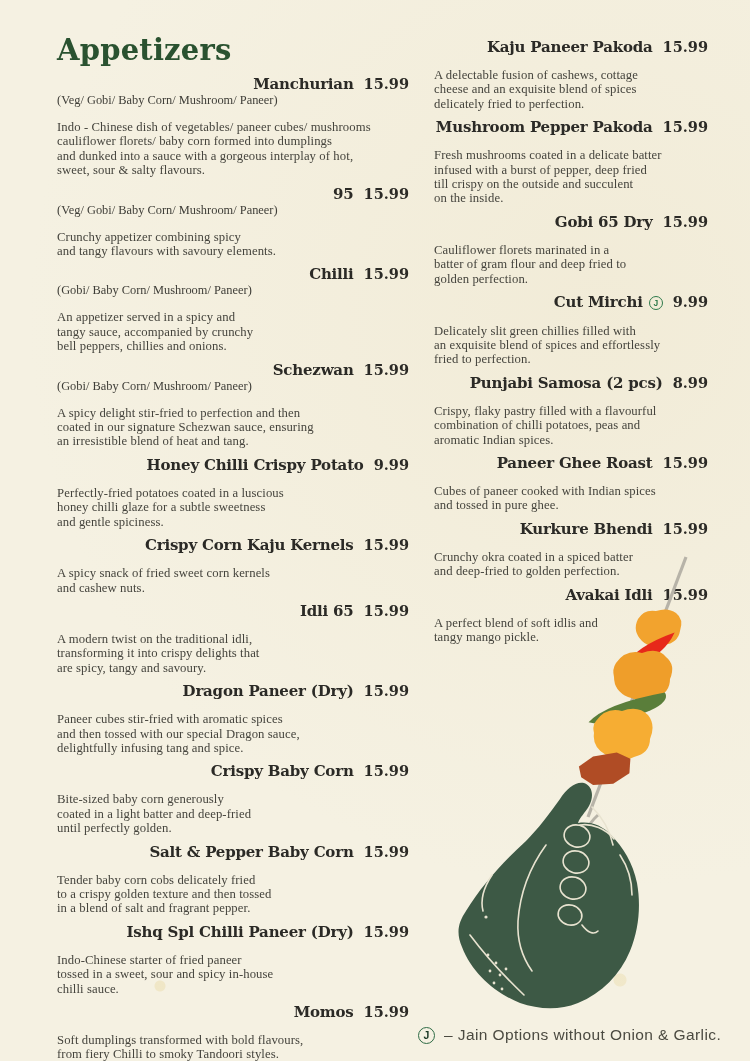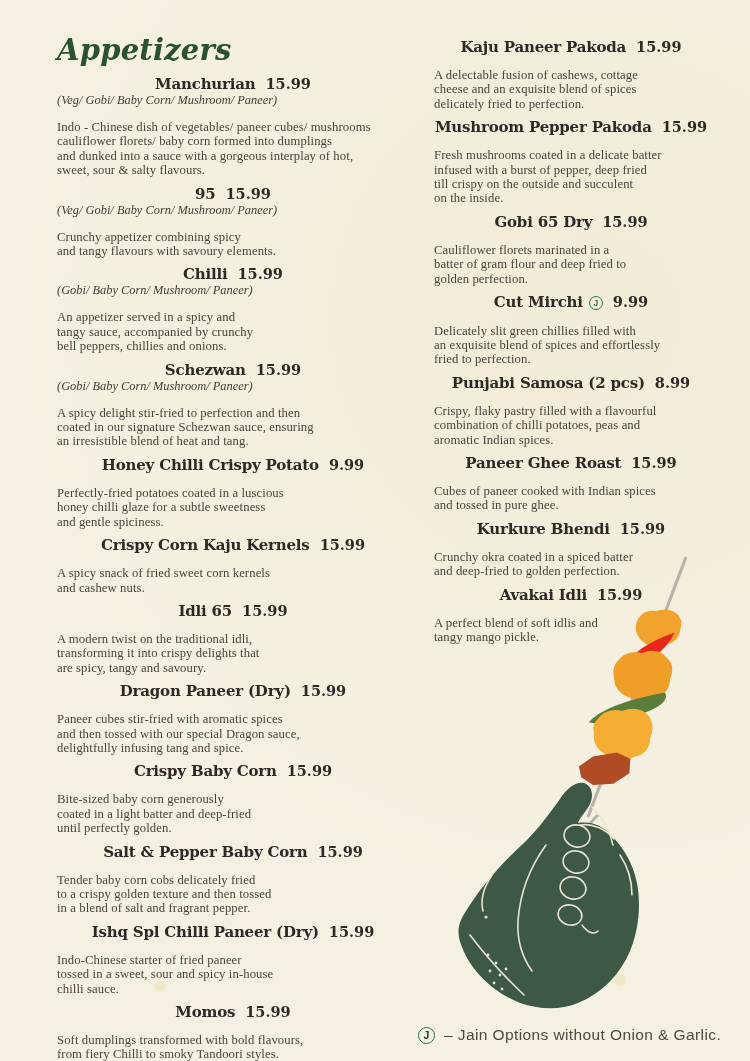--- a/index.html
+++ b/index.html
@@ -18,35 +18,35 @@
       radial-gradient(circle at 80% 30%, rgba(235,225,195,.35), transparent 60%),
       #f5f1e2;
   }
   .col { position:absolute; }
   .col-left  { left:57px;  top:34px; width:352px; }
   .col-right { left:434px; top:38px; width:274px; }
 
   .section-title {
     font-family:"DejaVu Serif","Liberation Serif",serif;
     font-weight:700; font-size:29px; line-height:33px;
-    color:#2a5230; margin:0 0 8px 0; letter-spacing:.2px;font-style:italic;
+    color:#2a5230; margin:0 0 8px 0; letter-spacing:.2px;
   }
 
   .item { margin-bottom:7px; }
-  .row { display:flex; justify-content:center; align-items:baseline; }
+  .row { display:flex; justify-content:flex-end; align-items:baseline; }
   .name {
     font-family:"DejaVu Serif","Liberation Serif",serif;
     font-weight:700; font-size:15px; line-height:17px; color:#2b2a26;
     letter-spacing:-0.2px;
   }
   .price {
     font-family:"DejaVu Serif","Liberation Serif",serif;
     font-weight:700; font-size:14.5px; color:#2b2a26; white-space:nowrap; padding-left:10px;
   }
-  .variants { font-size:12.4px; line-height:15px; color:#3e3d37;font-style:italic; }
+  .variants { font-size:12.4px; line-height:15px; color:#3e3d37; }
   .variants:empty { display:none; }
   .desc {
     font-size:12.7px; line-height:14.4px; color:#45443d;
     margin-top:12px; white-space:pre-line; letter-spacing:.1px;
   }
   .jbadge {
     display:inline-flex; align-items:center; justify-content:center;
     width:12px; height:12px; border:1.3px solid #2e7a4b; border-radius:50%;
     color:#2e7a4b; font-family:"Liberation Sans",sans-serif;
     font-size:8.5px; font-weight:700; margin-left:6px;

